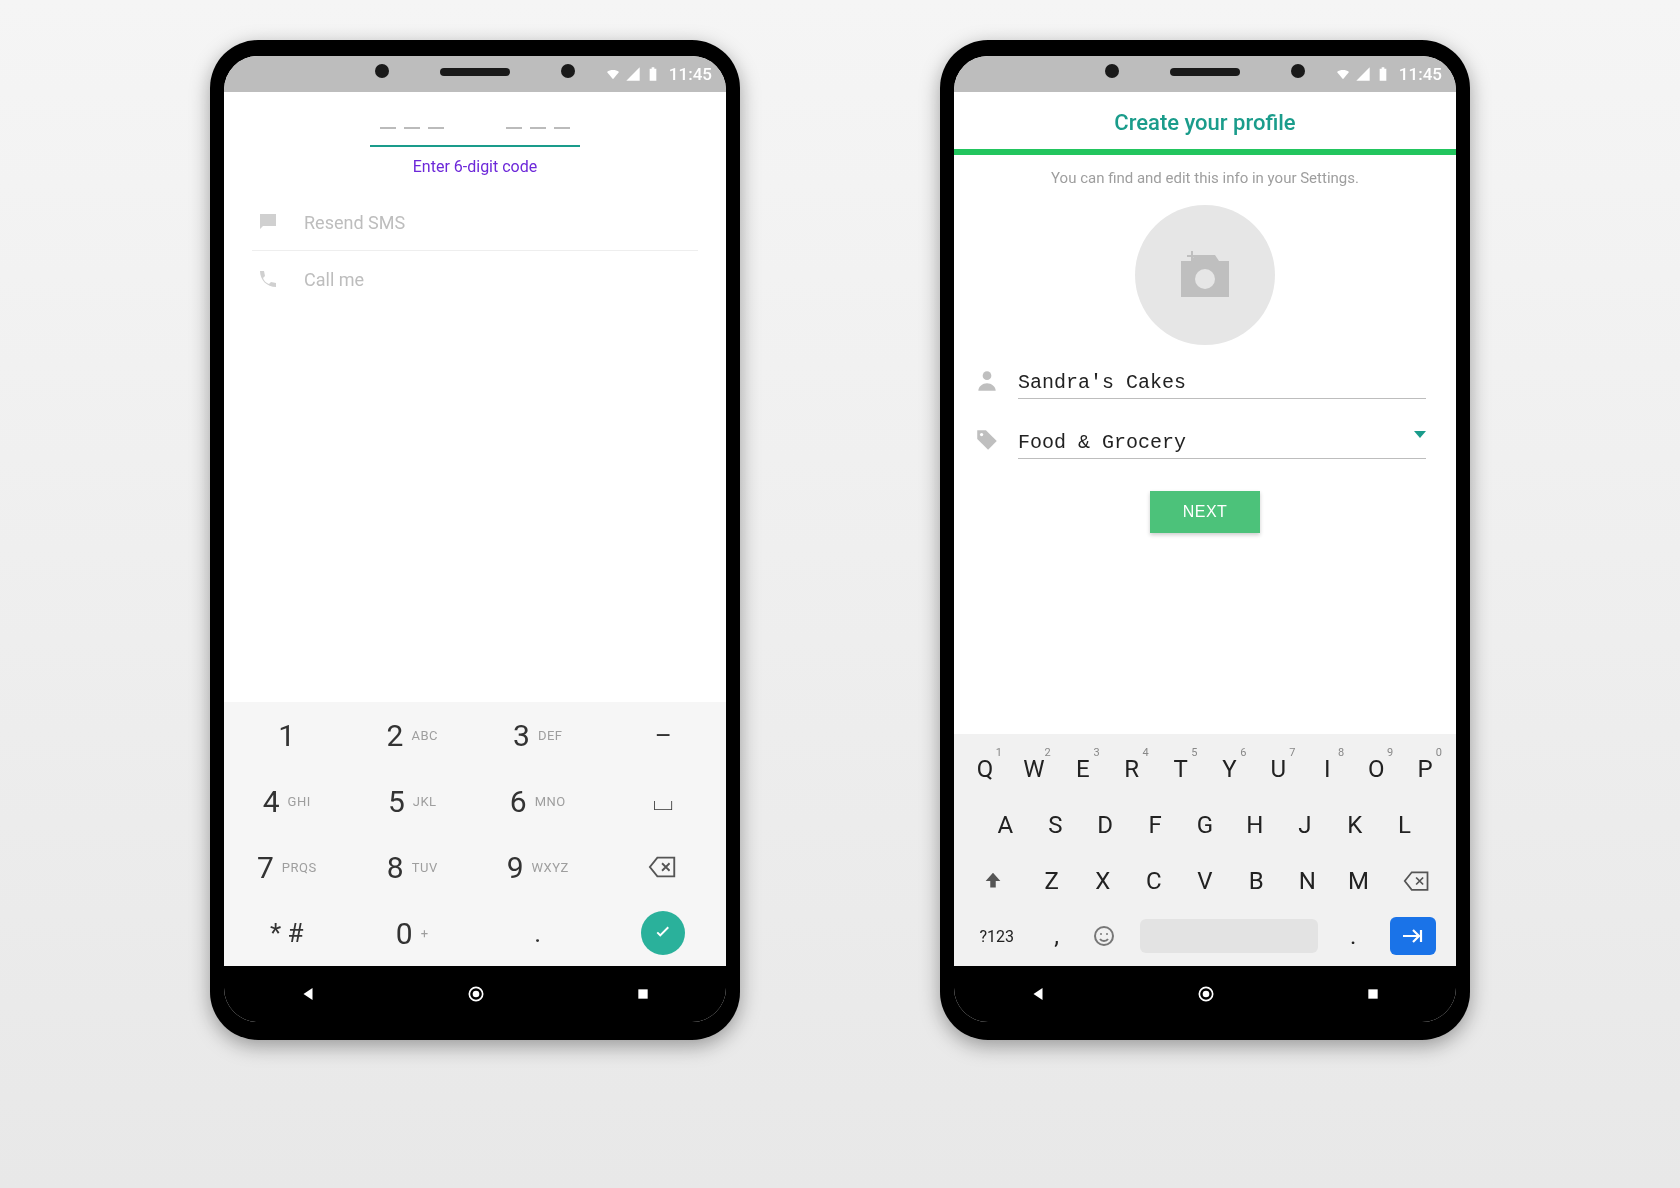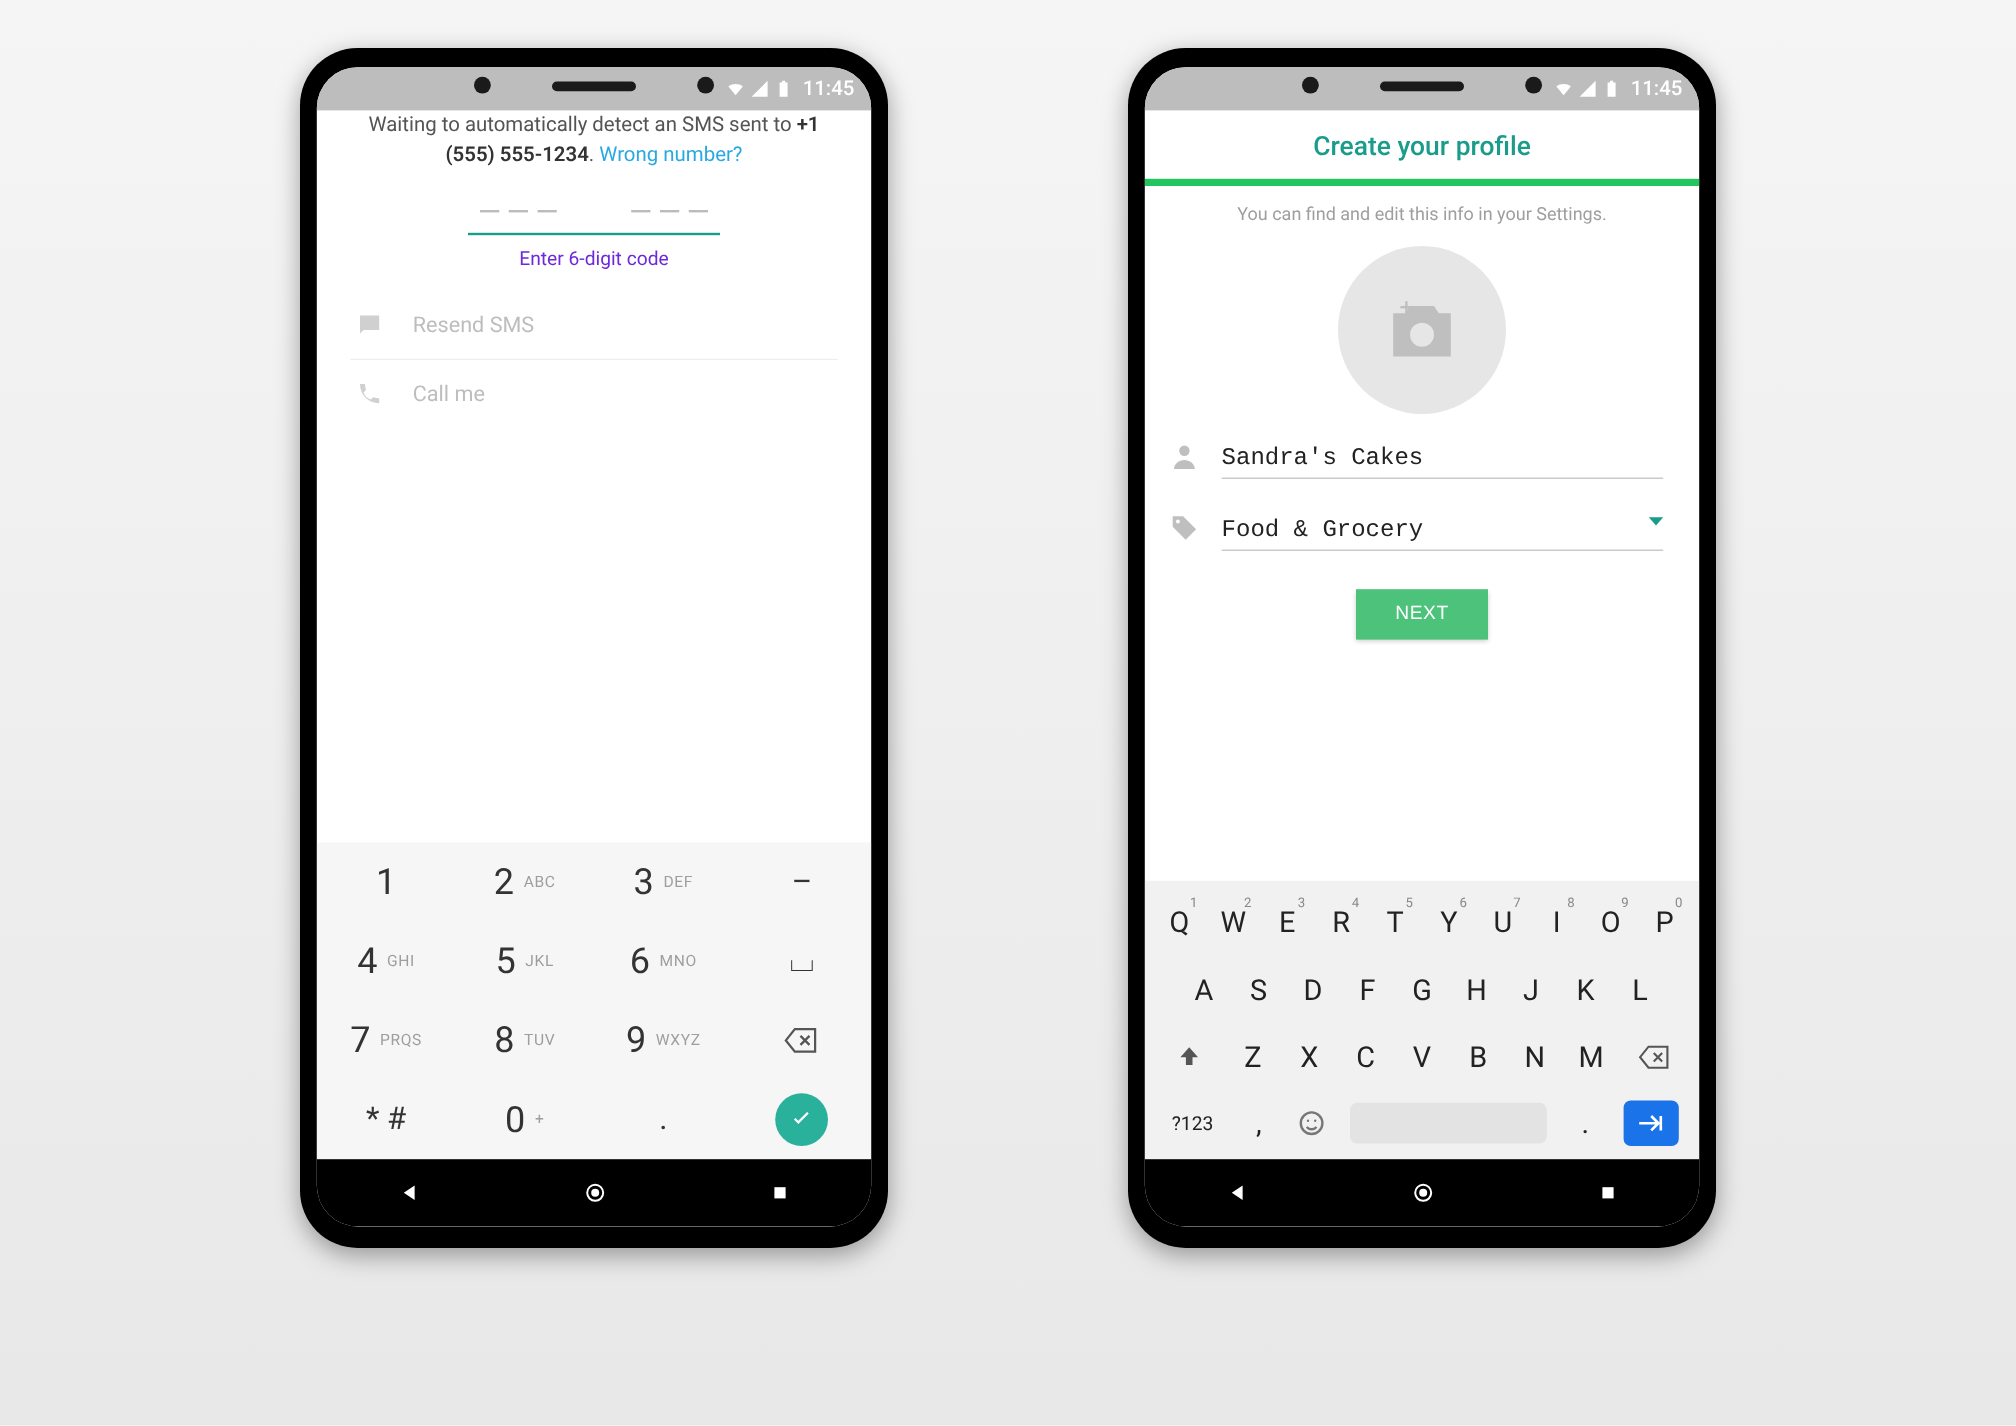--- a/index.html
+++ b/index.html
@@ -14,21 +14,21 @@
     width: 1680px;
     height: 1188px;
     position: relative;
     display: flex;
     justify-content: center;
     gap: 200px;
     padding-top: 40px;
   }
   
   .phone {
-    width: 490px;
+    width: 530px;
     height: 1000px;
     background: #000;
     border-radius: 48px;
     padding: 16px 14px 18px 14px;
     position: relative;
     box-shadow: 0 6px 20px rgba(0,0,0,.35);
   }
   .phone::before {
     content: "";
     position: absolute;
@@ -224,24 +224,20 @@
             <path d="M2 22h20V2L2 22z"></path>
           </svg>
         <svg viewBox="0 0 24 24">
             <path d="M7 4h3V2h4v2h3v18H7V4z"></path>
           </svg>
         <span class="status-time">11:45</span>
       </div>
 
 
       <div class="verify-body">
-        <p class="verify-wait">
-          <span>Waiting to automatically detect an SMS sent to </span>
-          <span class="verify-num">+1 (555) 555-1234</span><span>. </span><span class="verify-wrong">Wrong number?</span>
-        </p>
 
         <div class="code-input">
           <span class="code-dash"></span><span class="code-dash"></span><span class="code-dash"></span>
           <span class="code-gap"></span>
           <span class="code-dash"></span><span class="code-dash"></span><span class="code-dash"></span>
         </div>
         <div class="enter-code">Enter 6-digit code</div>
 
         <div class="action-row">
           <svg viewBox="0 0 24 24">

